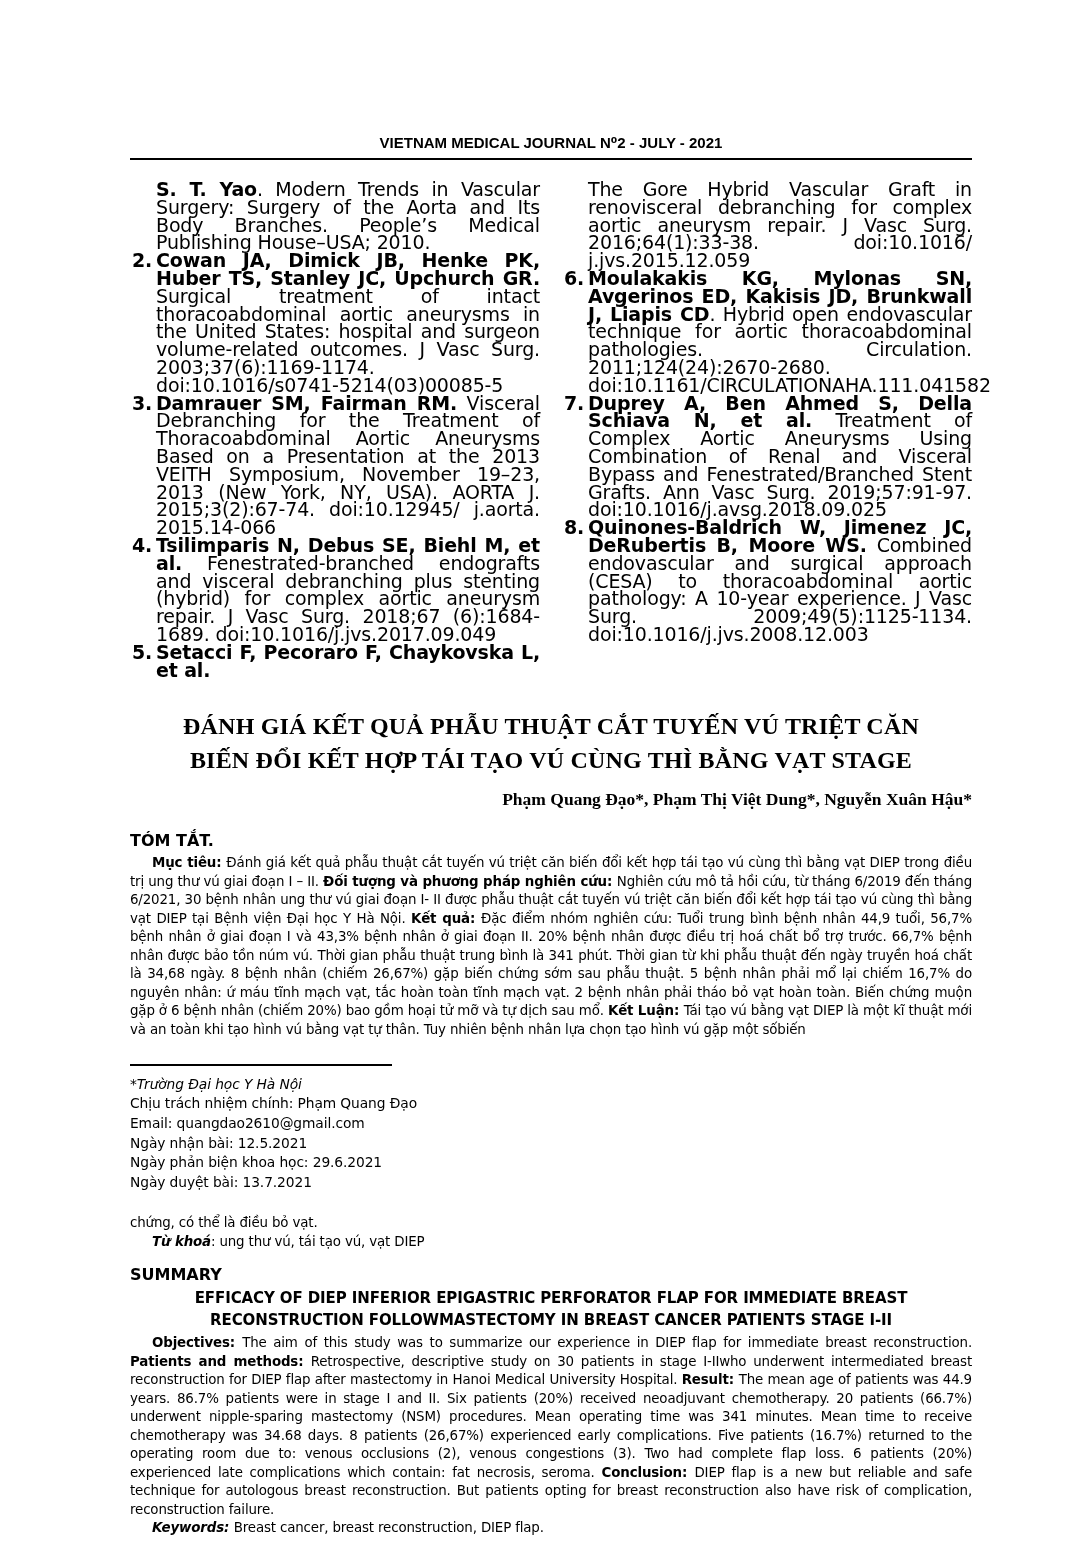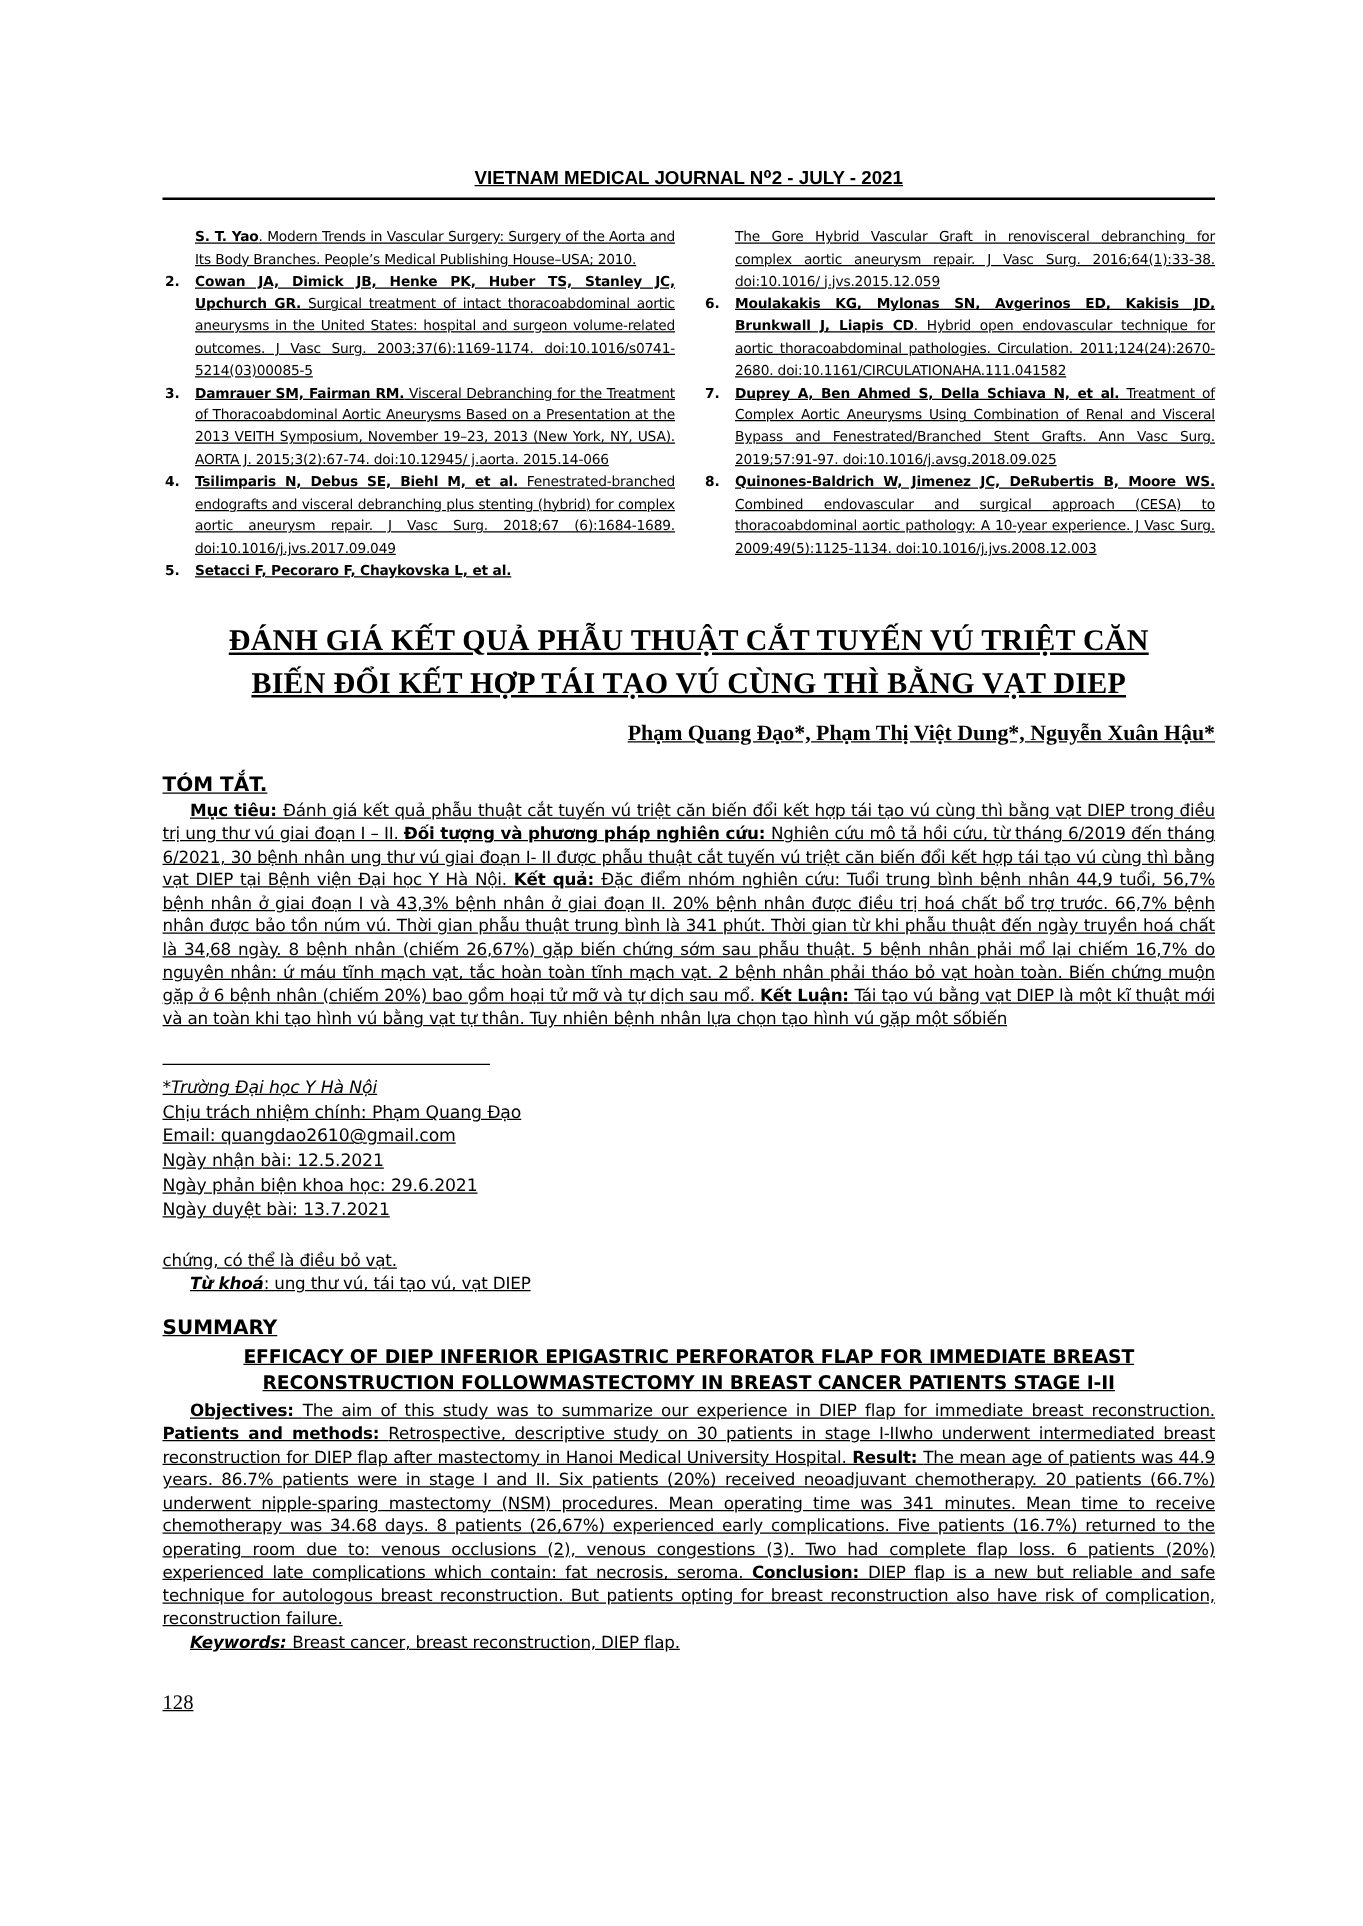--- a/index.html
+++ b/index.html
@@ -6,37 +6,36 @@
   .page{
     position:relative;
     width:1090px;height:1541px;
     margin:0 auto;
     background:#ffffff;
     color:#000;
     box-sizing:border-box;
     padding:134px 118px 0 130px;
     overflow:hidden;
     font-family:"DejaVu Sans",sans-serif;
-    text-decoration:underline;
   }
   
   .jheader{
     text-align:center;
     font-family:"Liberation Sans","DejaVu Sans",sans-serif;
     font-weight:bold;
     font-size:15px;
     line-height:17px;
     padding-bottom:7px;
     border-bottom:2.5px solid #000;
   }
   
   .cols{display:flex;gap:22px;}
   .col{flex:1 1 0;min-width:0;}
   
-  .refs{margin-top:21px;font-size:11px;line-height:17.8px;letter-spacing:-0.15px;}
+  .refs{margin-top:21px;font-size:19px;line-height:17.8px;letter-spacing:-0.15px;}
   .ref{position:relative;padding-left:26px;text-align:justify;}
   .ref-num{position:absolute;left:2px;font-weight:bold;}
   .ref-authors{font-weight:bold;}
   
   .title-block{
     margin-top:30px;
     text-align:center;
     font-family:"Liberation Serif","DejaVu Serif",serif;
     font-weight:bold;
     font-size:24px;
@@ -94,21 +93,21 @@
     <div class="col">
       <div class="ref"><span class="ref-num"></span><span class="ref-authors"></span><span>The Gore Hybrid Vascular Graft in renovisceral debranching for complex aortic aneurysm repair. J Vasc Surg. 2016;64(1):33-38. doi:10.1016/ j.jvs.2015.12.059</span></div>
       <div class="ref"><span class="ref-num">6.</span><span class="ref-authors">Moulakakis KG, Mylonas SN, Avgerinos ED, Kakisis JD, Brunkwall J, Liapis CD</span><span>. Hybrid open endovascular technique for aortic thoracoabdominal pathologies. Circulation. 2011;124(24):2670-2680. doi:10.1161/CIRCULATIONAHA.111.041582</span></div>
       <div class="ref"><span class="ref-num">7.</span><span class="ref-authors">Duprey A, Ben Ahmed S, Della Schiava N, et al.</span><span> Treatment of Complex Aortic Aneurysms Using Combination of Renal and Visceral Bypass and Fenestrated/Branched Stent Grafts. Ann Vasc Surg. 2019;57:91-97. doi:10.1016/j.avsg.2018.09.025</span></div>
       <div class="ref"><span class="ref-num">8.</span><span class="ref-authors">Quinones-Baldrich W, Jimenez JC, DeRubertis B, Moore WS.</span><span> Combined endovascular and surgical approach (CESA) to thoracoabdominal aortic pathology: A 10-year experience. J Vasc Surg. 2009;49(5):1125-1134. doi:10.1016/j.jvs.2008.12.003</span></div>
     </div>
   </div>
 
   <div class="title-block">
     <div>ĐÁNH GIÁ KẾT QUẢ PHẪU THUẬT CẮT TUYẾN VÚ TRIỆT CĂN</div>
-    <div>BIẾN ĐỔI KẾT HỢP TÁI TẠO VÚ CÙNG THÌ BẰNG VẠT DIEP</div>
+    <div>BIẾN ĐỔI KẾT HỢP TÁI TẠO VÚ CÙNG THÌ BẰNG VẠT STAGE</div>
   </div>
 
   <div class="authors">Phạm Quang Đạo*, Phạm Thị Việt Dung*, Nguyễn Xuân Hậu*</div>
 
   <div class="cols abstract">
     <div class="col">
       <h2 class="sec-h">TÓM TẮT.</h2>
       <p class="para"><span style="font-weight: bold;">Mục tiêu: </span><span>Đánh giá kết quả phẫu thuật cắt tuyến vú triệt căn biến đổi kết hợp tái tạo vú cùng thì bằng vạt DIEP trong điều trị ung thư vú giai đoạn I – II. </span><span style="font-weight: bold;">Đối tượng và phương pháp nghiên cứu: </span><span>Nghiên cứu mô tả hồi cứu, từ tháng 6/2019 đến tháng 6/2021, 30 bệnh nhân ung thư vú giai đoạn I- II được phẫu thuật cắt tuyến vú triệt căn biến đổi kết hợp tái tạo vú cùng thì bằng vạt DIEP tại Bệnh viện Đại học Y Hà Nội. </span><span style="font-weight: bold;">Kết quả: </span><span>Đặc điểm nhóm nghiên cứu: Tuổi trung bình bệnh nhân 44,9 tuổi, 56,7% bệnh nhân ở giai đoạn I và 43,3% bệnh nhân ở giai đoạn II. 20% bệnh nhân được điều trị hoá chất bổ trợ trước. 66,7% bệnh nhân được bảo tồn núm vú. Thời gian phẫu thuật trung bình là 341 phút. Thời gian từ khi phẫu thuật đến ngày truyền hoá chất là 34,68 ngày. 8 bệnh nhân (chiếm 26,67%) gặp biến chứng sớm sau phẫu thuật. 5 bệnh nhân phải mổ lại chiếm 16,7% do nguyên nhân: ứ máu tĩnh mạch vạt, tắc hoàn toàn tĩnh mạch vạt. 2 bệnh nhân phải tháo bỏ vạt hoàn toàn. Biến chứng muộn gặp ở 6 bệnh nhân (chiếm 20%) bao gồm hoại tử mỡ và tự dịch sau mổ. </span><span style="font-weight: bold;">Kết Luận: </span><span>Tái tạo vú bằng vạt DIEP là một kĩ thuật mới và an toàn khi tạo hình vú bằng vạt tự thân. Tuy nhiên bệnh nhân lựa chọn tạo hình vú gặp một sốbiến</span></p>
 
       <div class="footnote">

